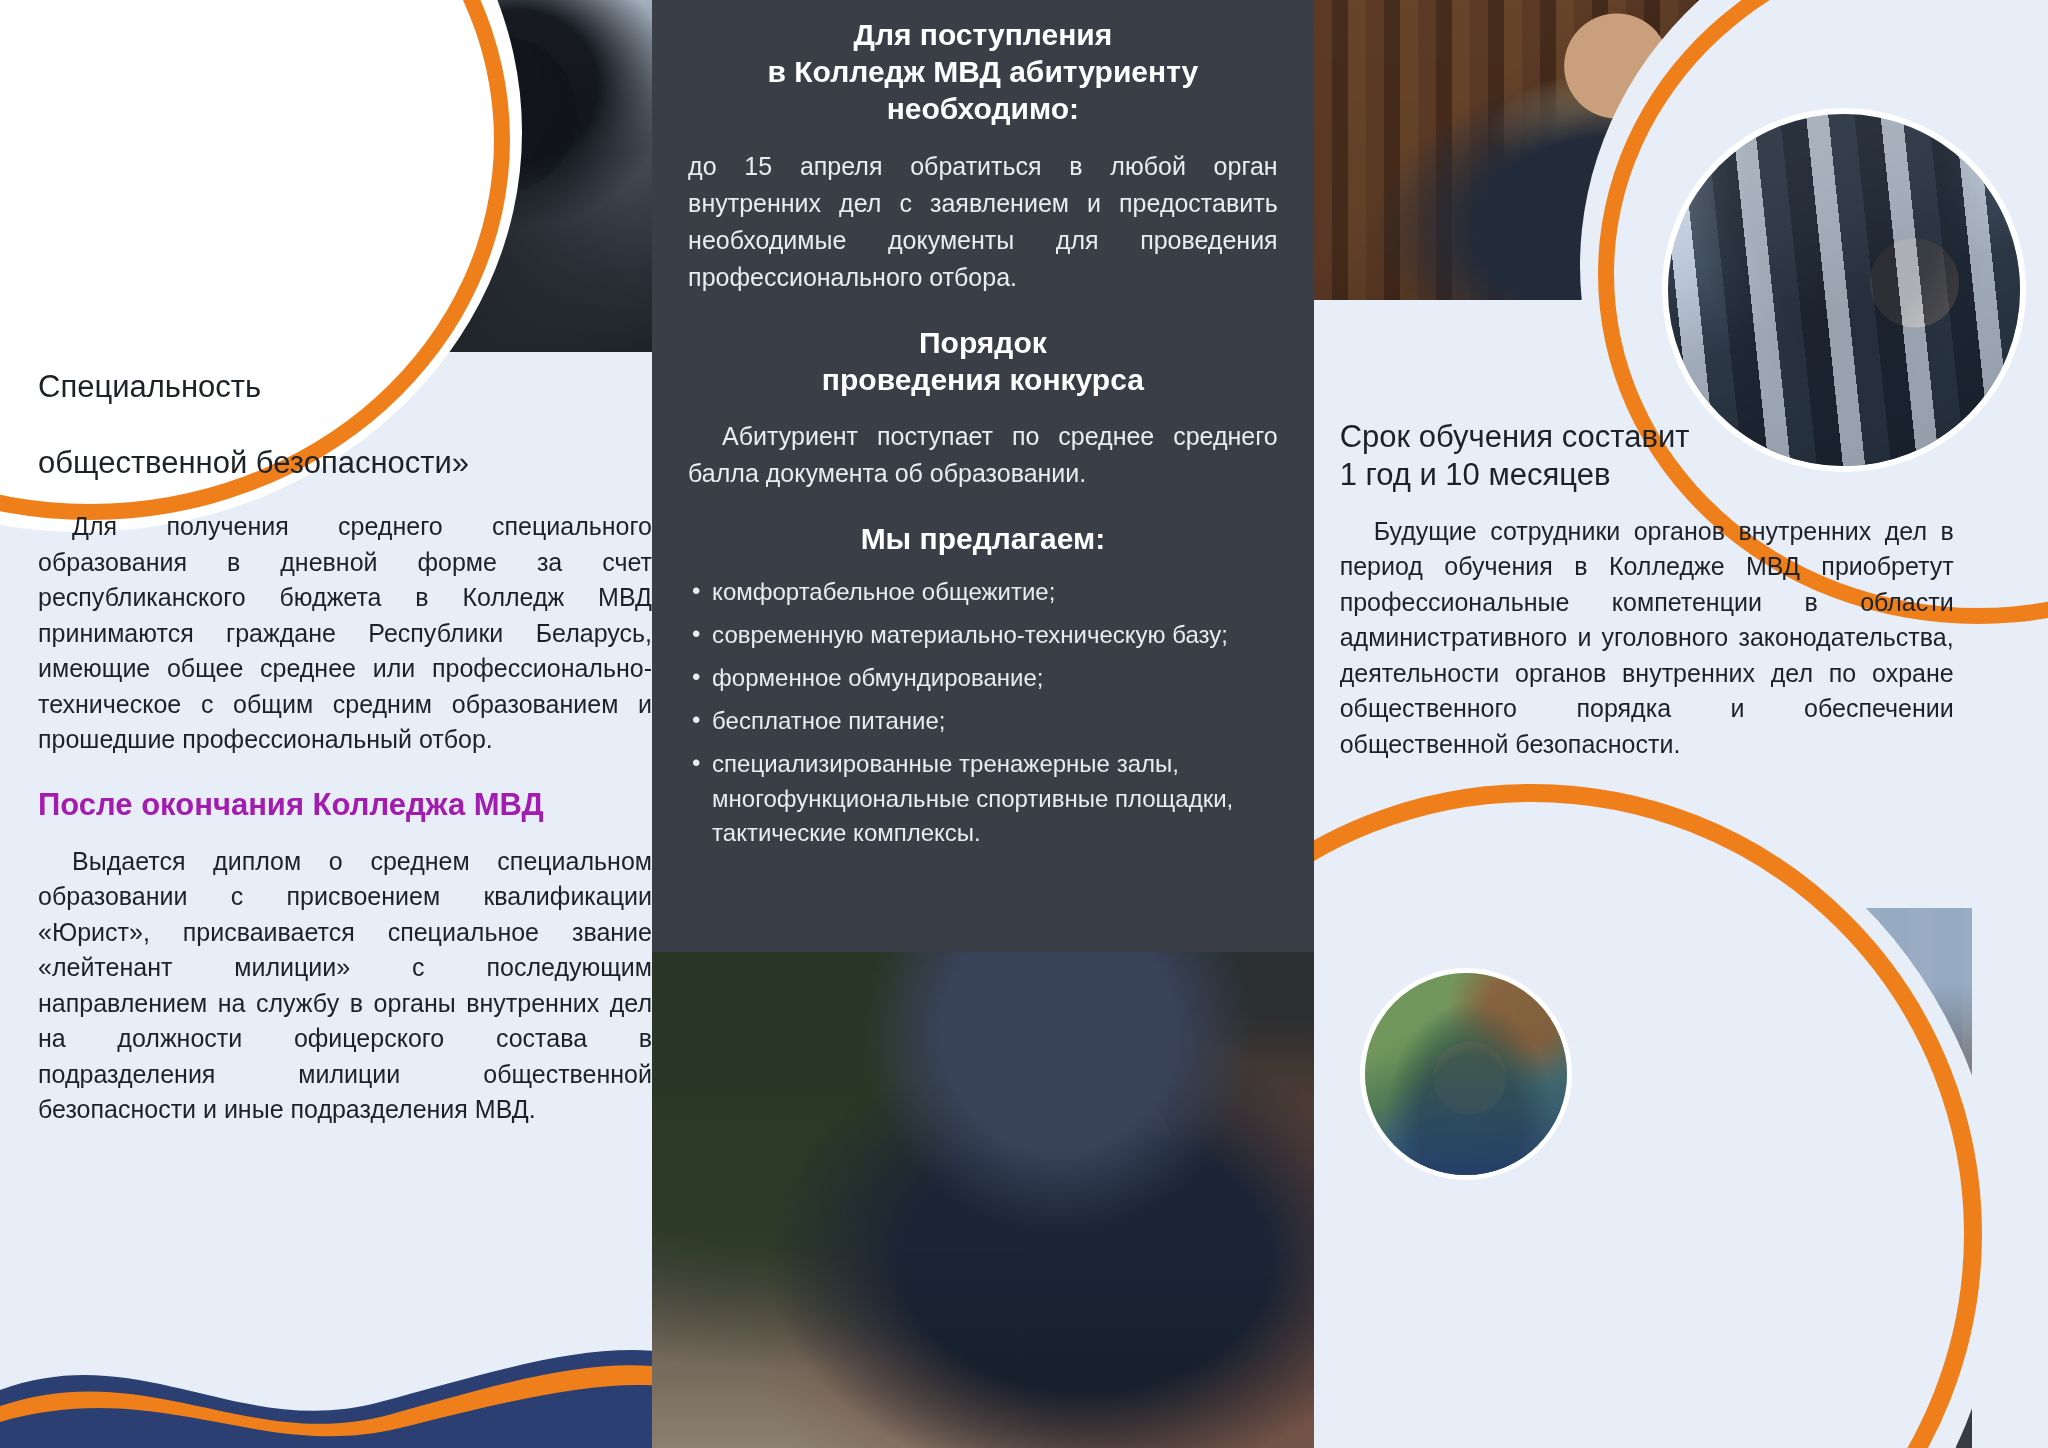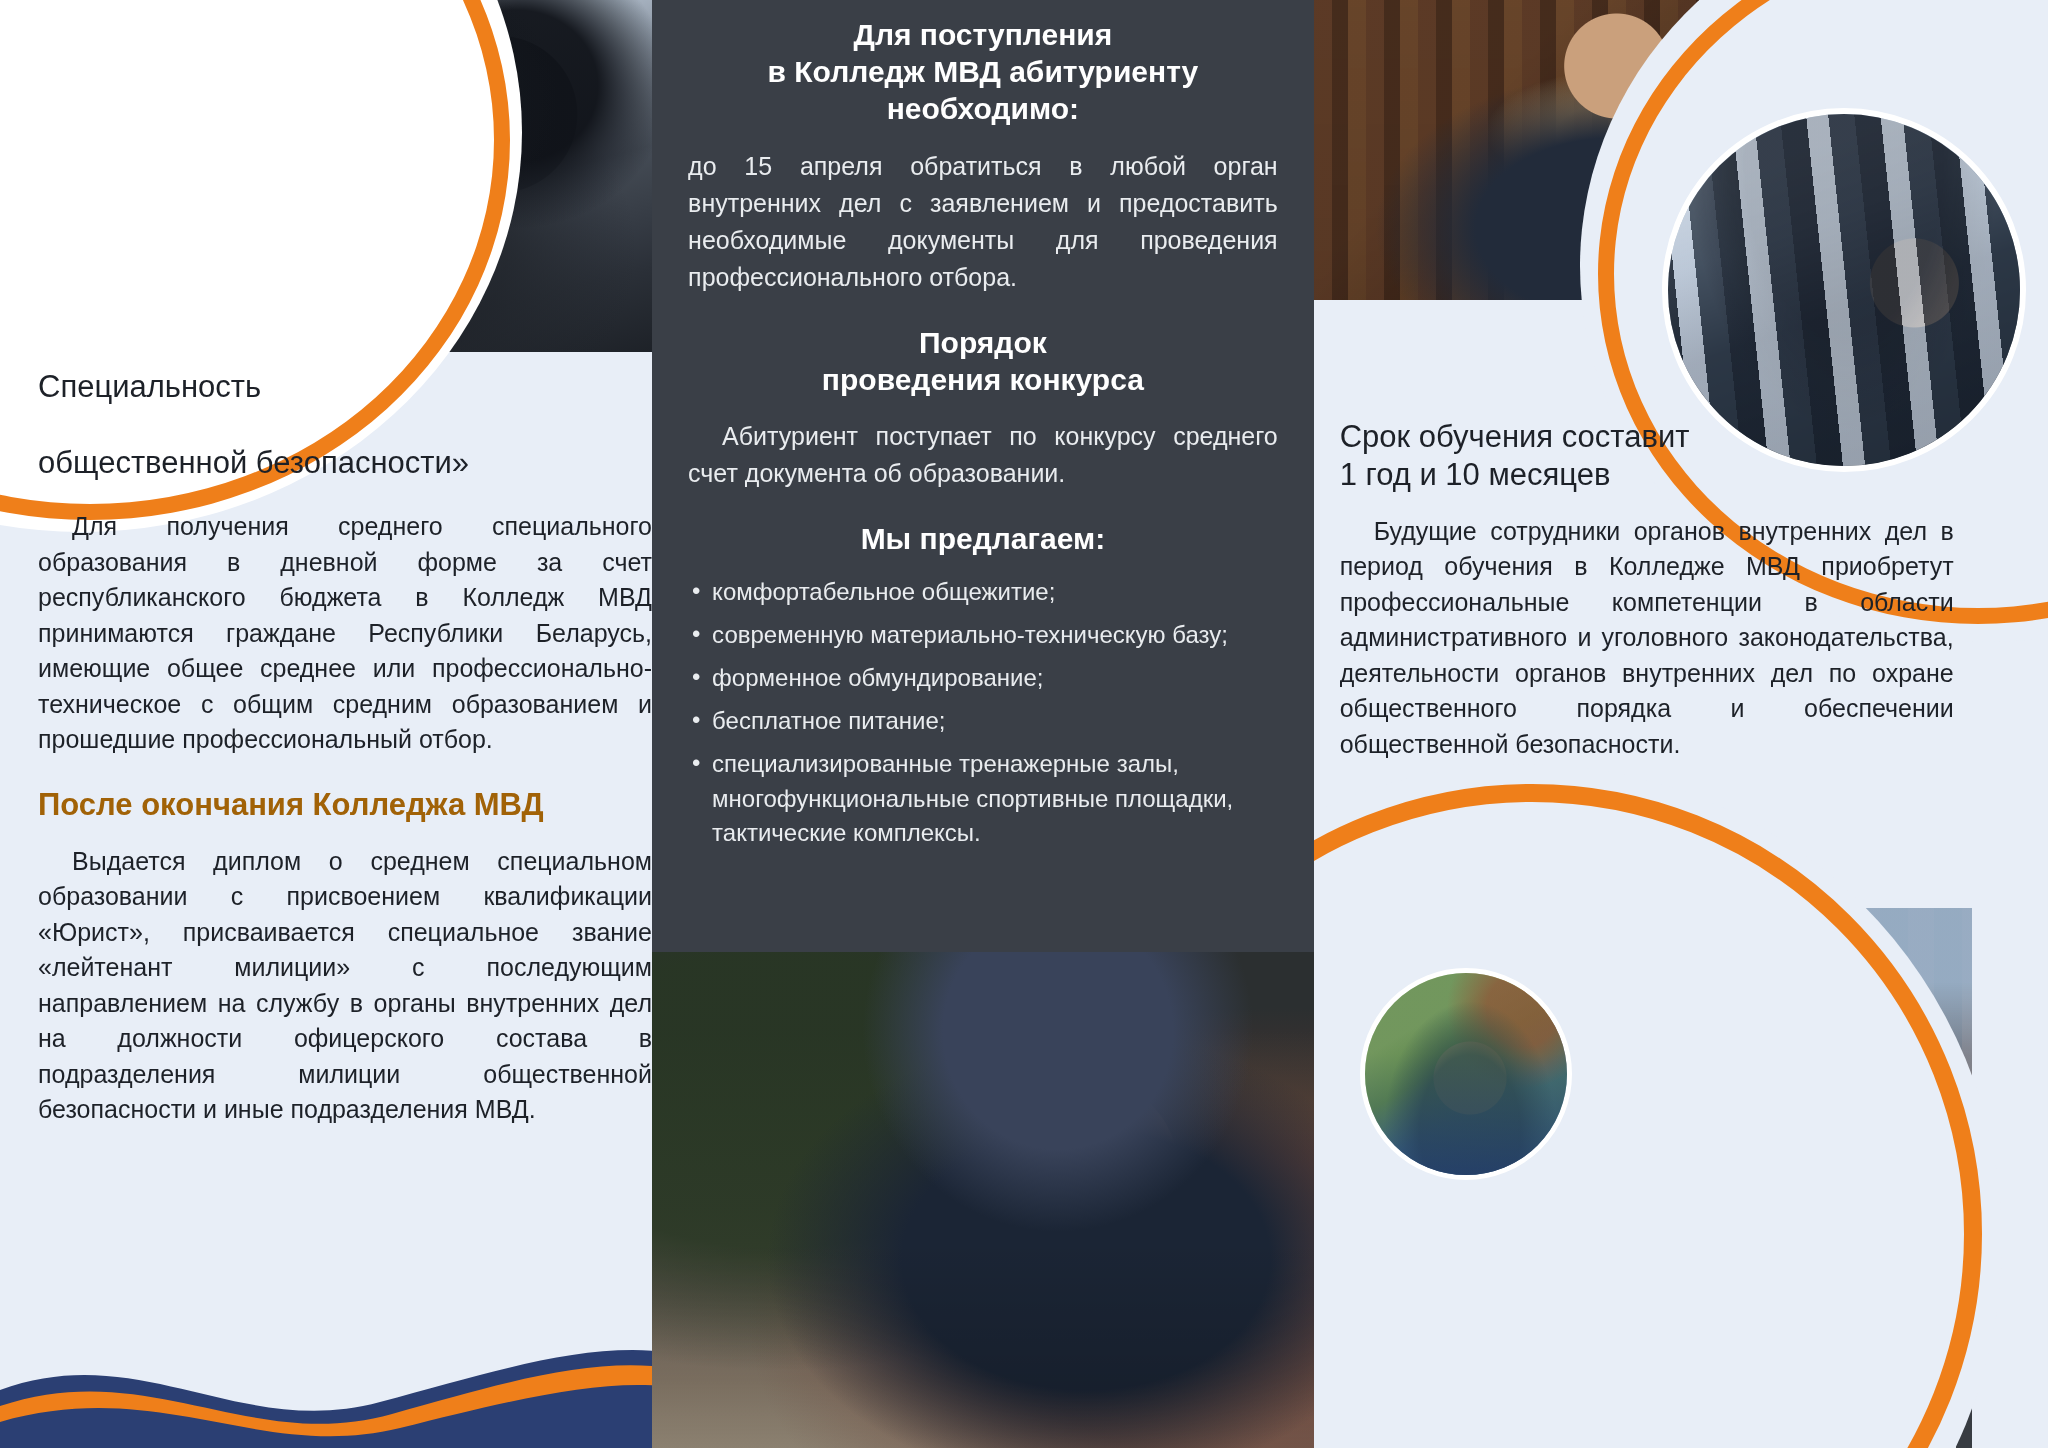--- a/index.html
+++ b/index.html
@@ -249,21 +249,21 @@
   h2.heading-dark {
     font-size: 31px;
     font-weight: normal;
     color: #1d2128;
     text-align: left;
     line-height: 1.22;
   }
   h2.heading-left {
     font-size: 31px;
     font-weight: bold;
-    color: #a16207;
+    color: #a21caf;
     text-align: left;
     line-height: 1.22;
   }
   p.body-dark {
     font-size: 25px;
     color: #1d2128;
     line-height: 1.42;
     text-align: justify;
     text-indent: 34px;
   }
@@ -345,21 +345,21 @@
         <span>необходимо:</span>
       </h2>
       <div class="sp20"></div>
       <p class="body-light">до 15 апреля обратиться в любой орган внутренних дел с заявлением и предоставить необходимые документы для проведения профессионального отбора.</p>
       <div class="sp28"></div>
       <h2 class="heading-light">
         <span>Порядок</span><br>
         <span>проведения конкурса</span>
       </h2>
       <div class="sp20"></div>
-      <p class="body-light" style="text-indent:34px">Абитуриент поступает по конкурсу среднего счет документа об образовании.</p>
+      <p class="body-light" style="text-indent:34px">Абитуриент поступает по среднее среднего балла документа об образовании.</p>
       <div class="sp28"></div>
       <h2 class="heading-light">Мы предлагаем:</h2>
       <ul class="offer-list">
         <li>комфортабельное общежитие;</li>
         <li>современную материально-техническую базу;</li>
         <li>форменное обмундирование;</li>
         <li>бесплатное питание;</li>
         <li>специализированные тренажерные залы, многофункциональные спортивные площадки, тактические комплексы.</li>
       </ul>
     </div>

